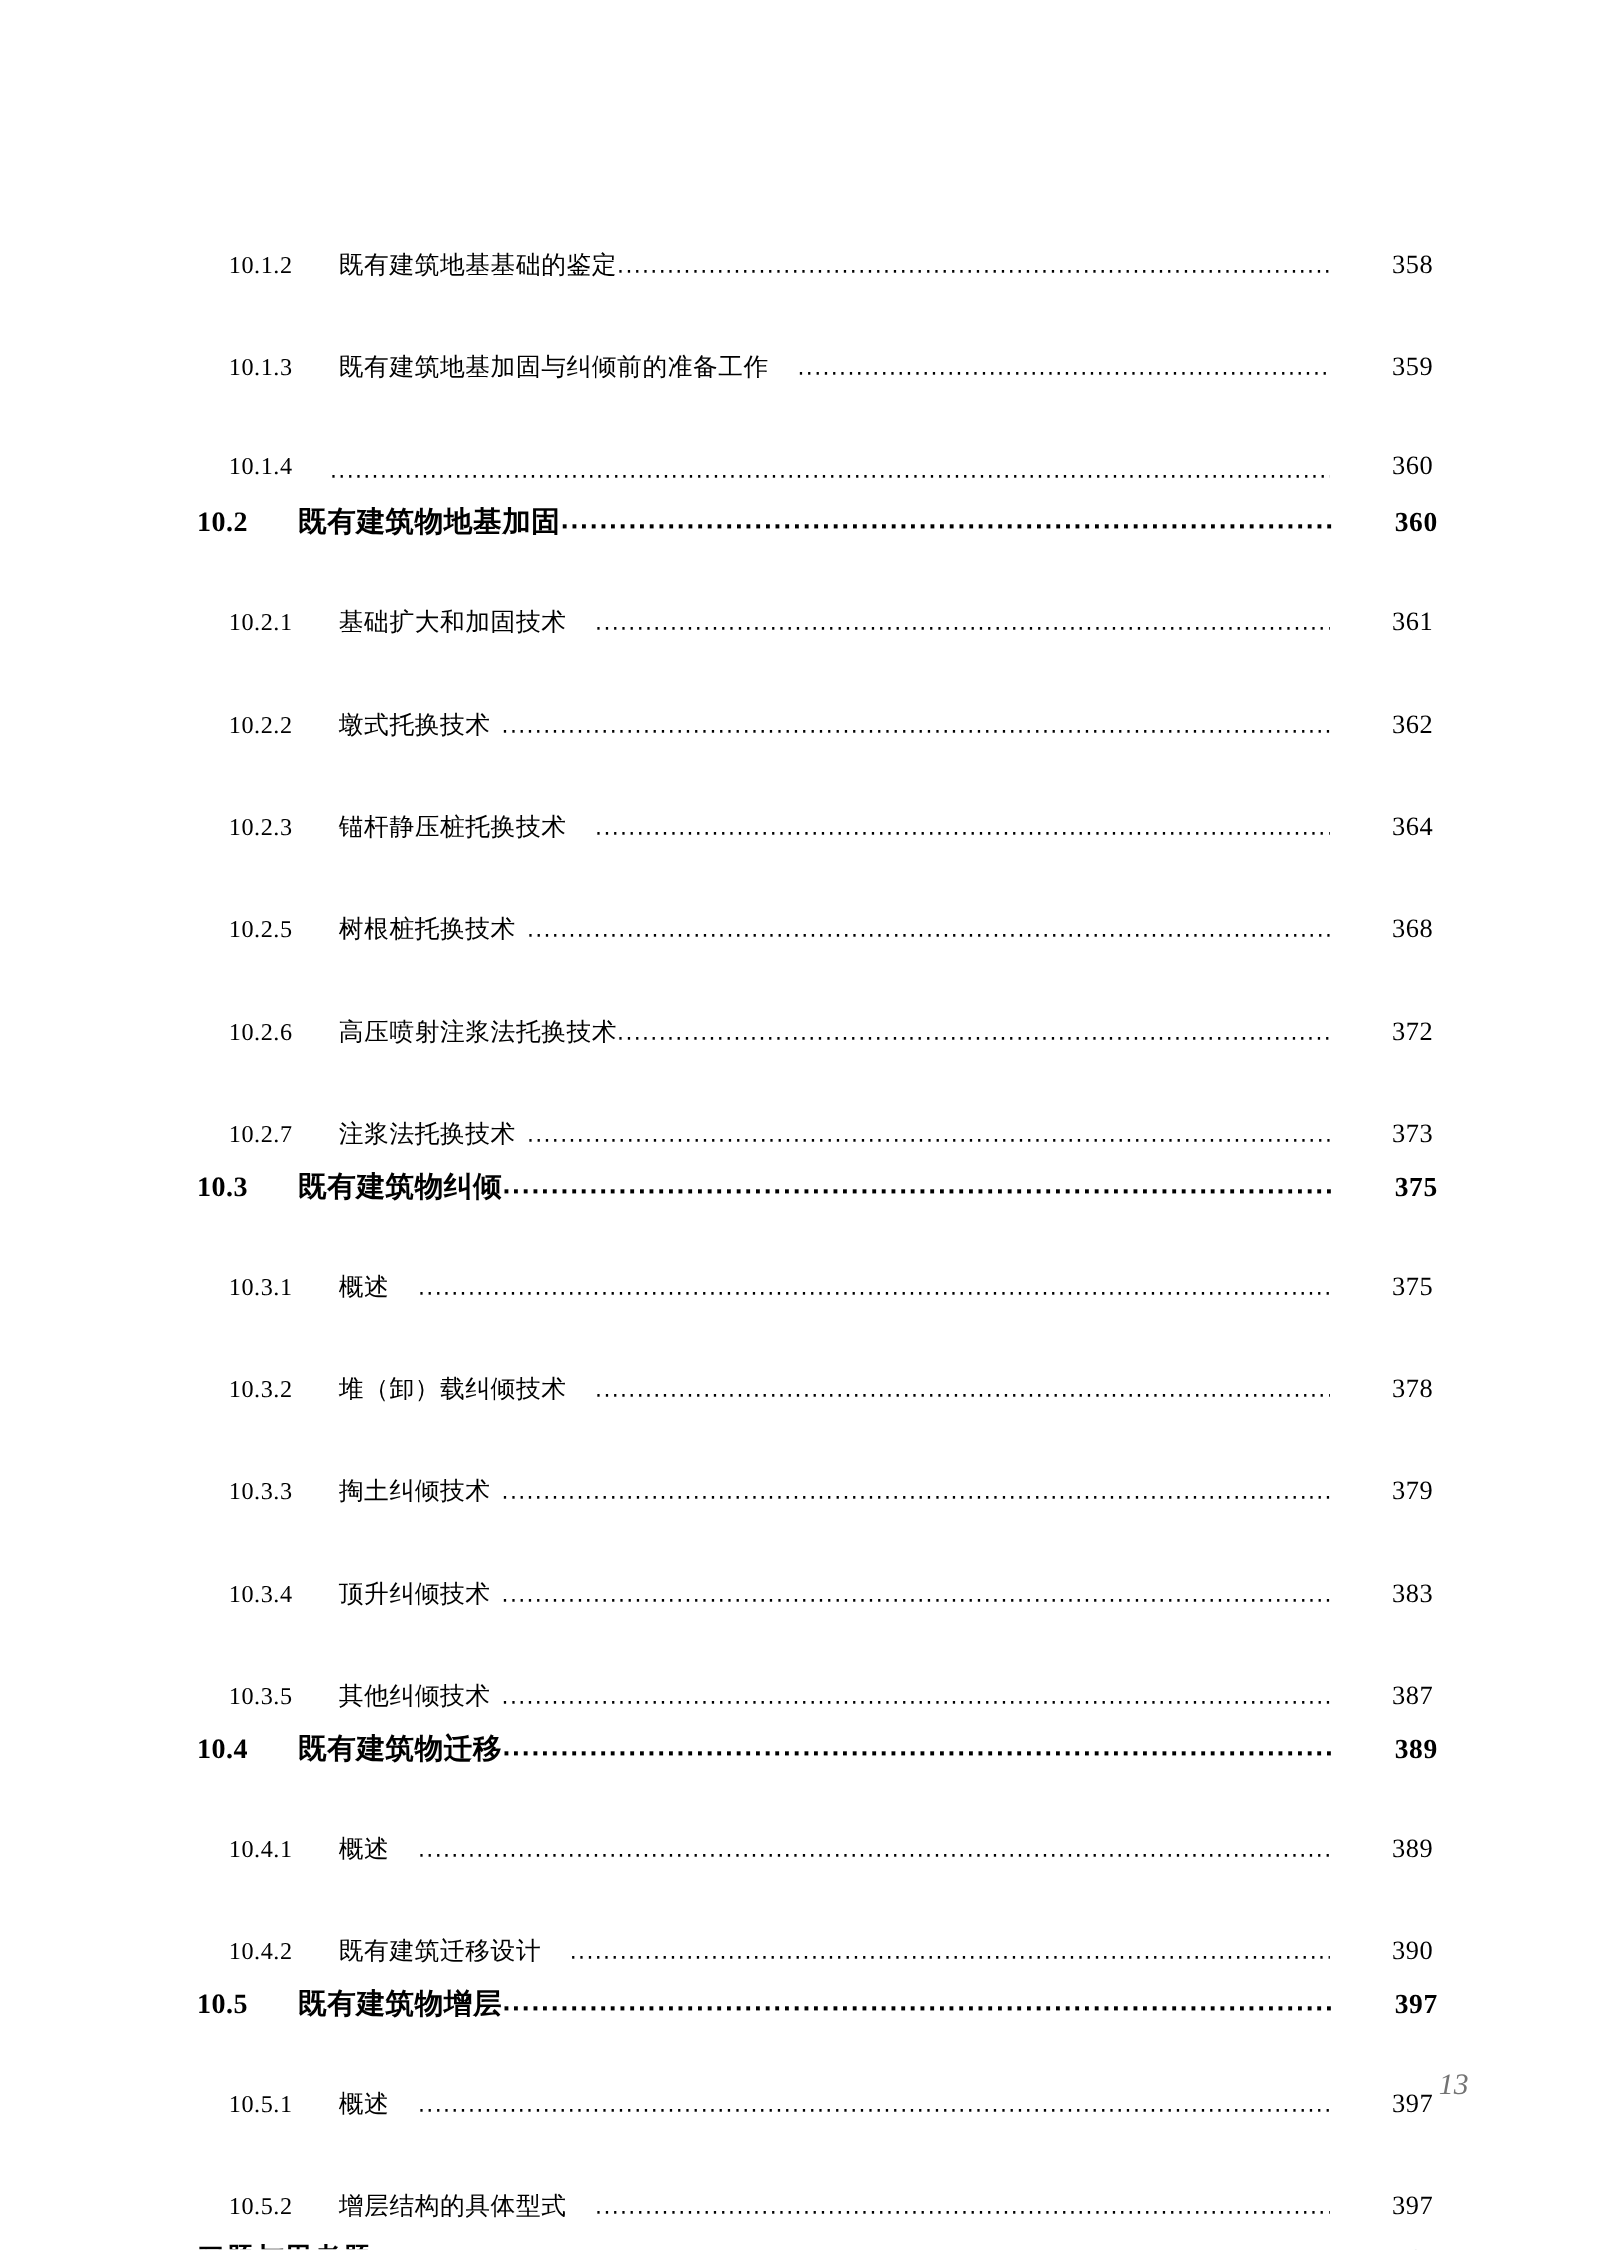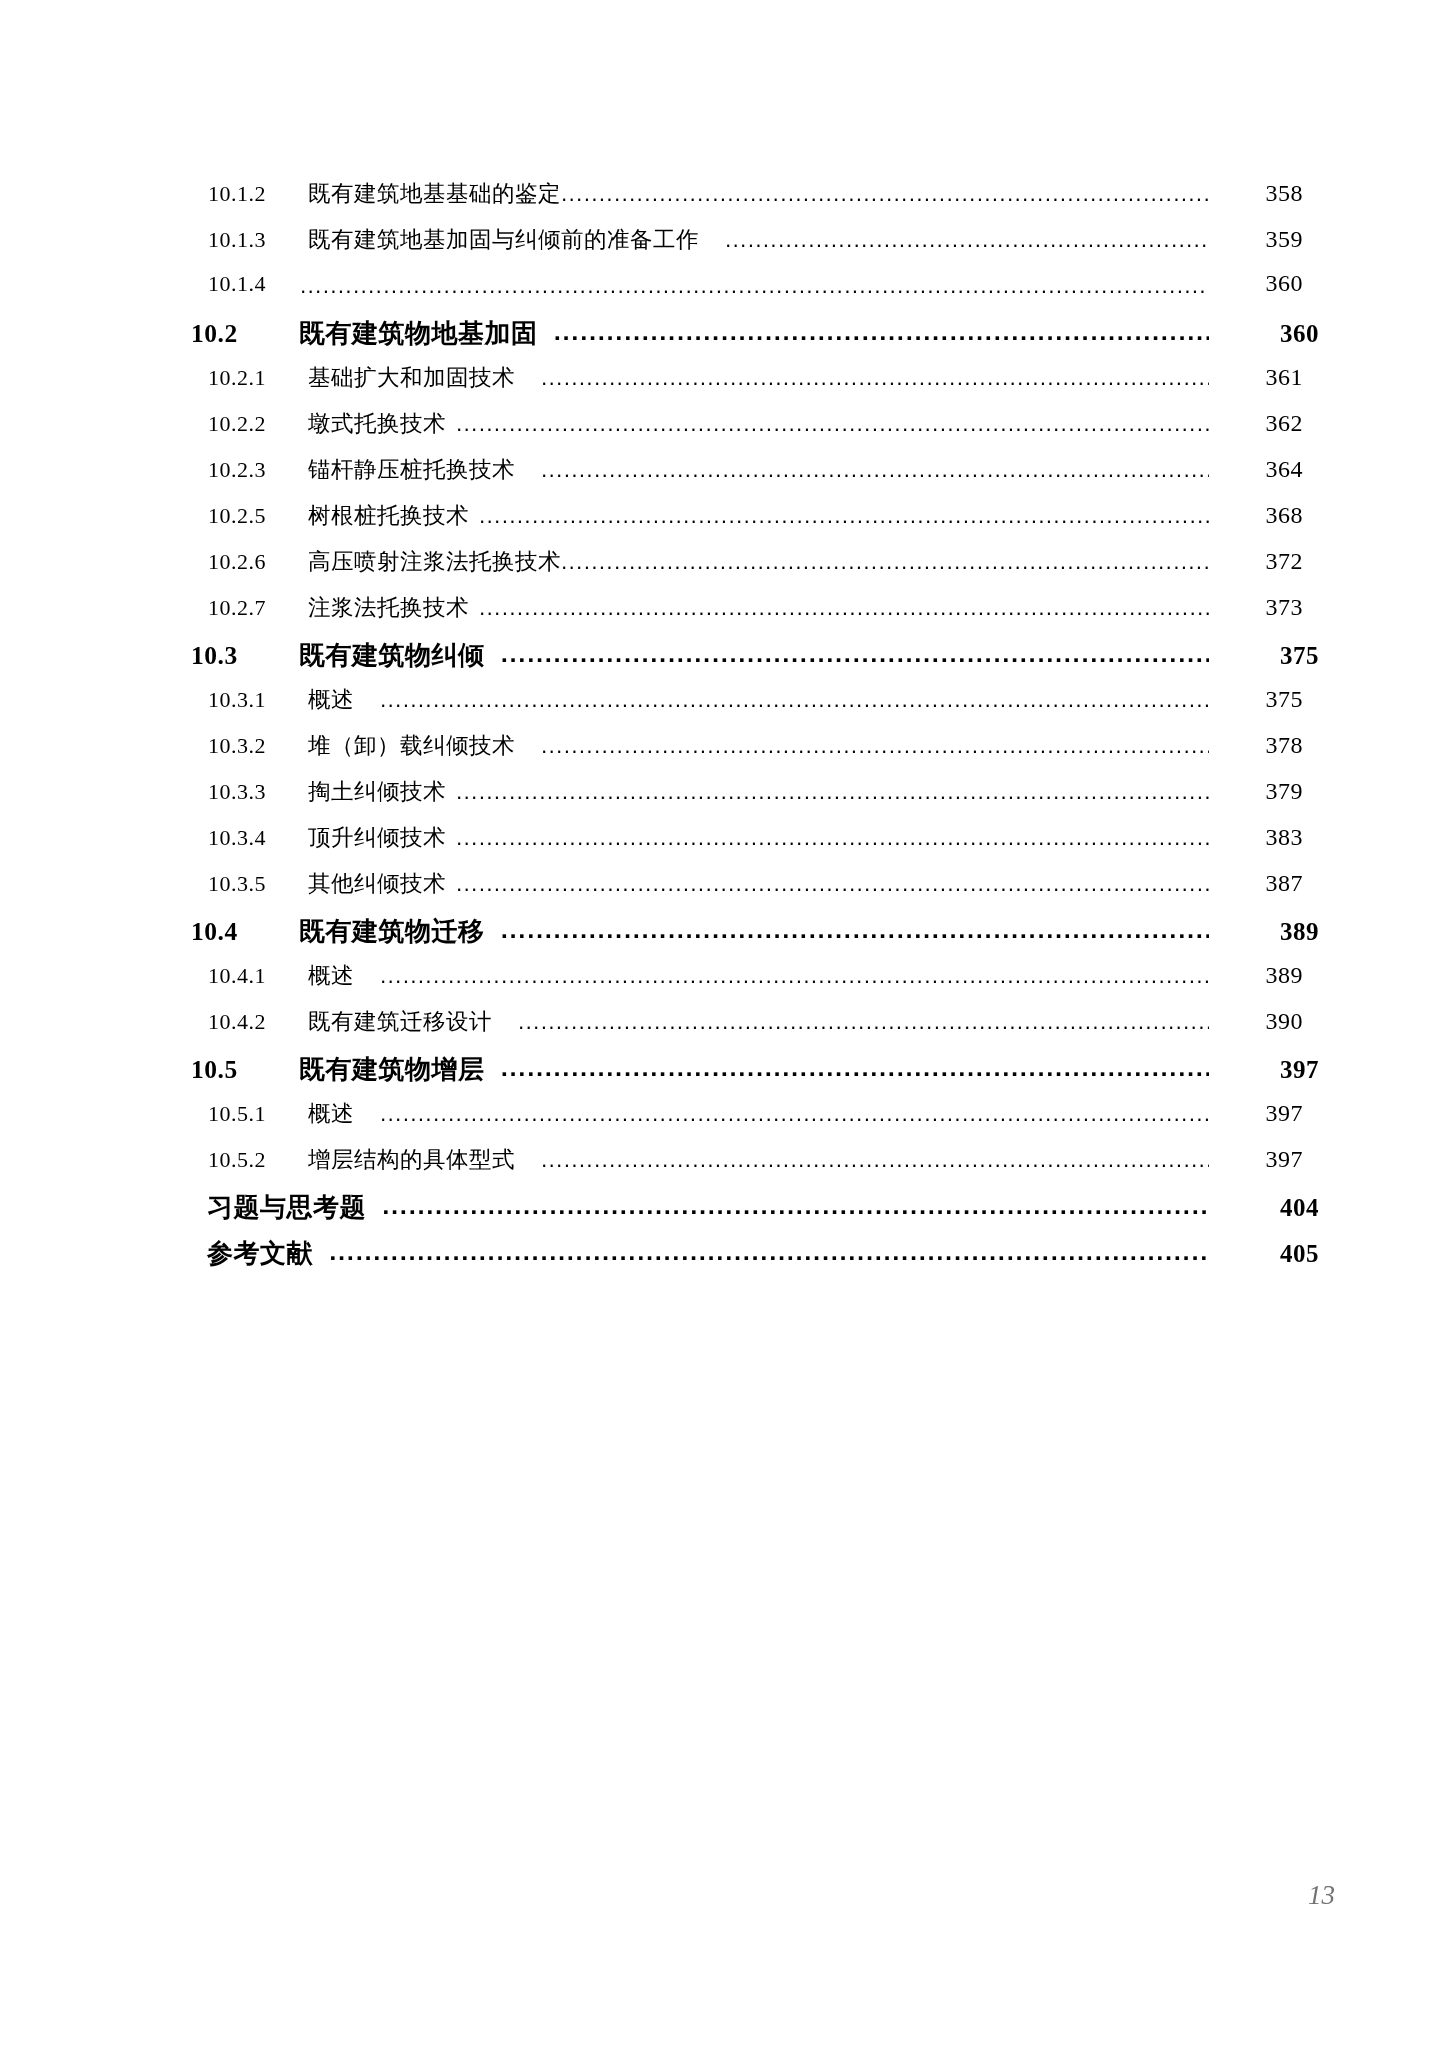--- a/index.html
+++ b/index.html
@@ -26,30 +26,30 @@
     align-items: baseline;
     width: 100%;
     height: 46px;
     white-space: nowrap;
     color: #000000;
   }
   
   .lvl2 {
     font-size: 25.5px;
     font-weight: bold;
-    margin-left: 16px;
+    margin-left: 4px;
     width: 1128px;
-    gap: 16px;
   }
   
   .lvl3 {
     font-size: 22px;
     font-weight: normal;
     margin-left: 33px;
     width: 1095px;
+    margin-top: 47px;
   }
   .num {
     font-family: "Liberation Serif", "DejaVu Serif", serif;
     letter-spacing: 0.5px;
     flex: none;
   }
   .lvl2 .num { min-width: 78px; }
   .lvl3 .num { min-width: 92px; }
 
   .title {

